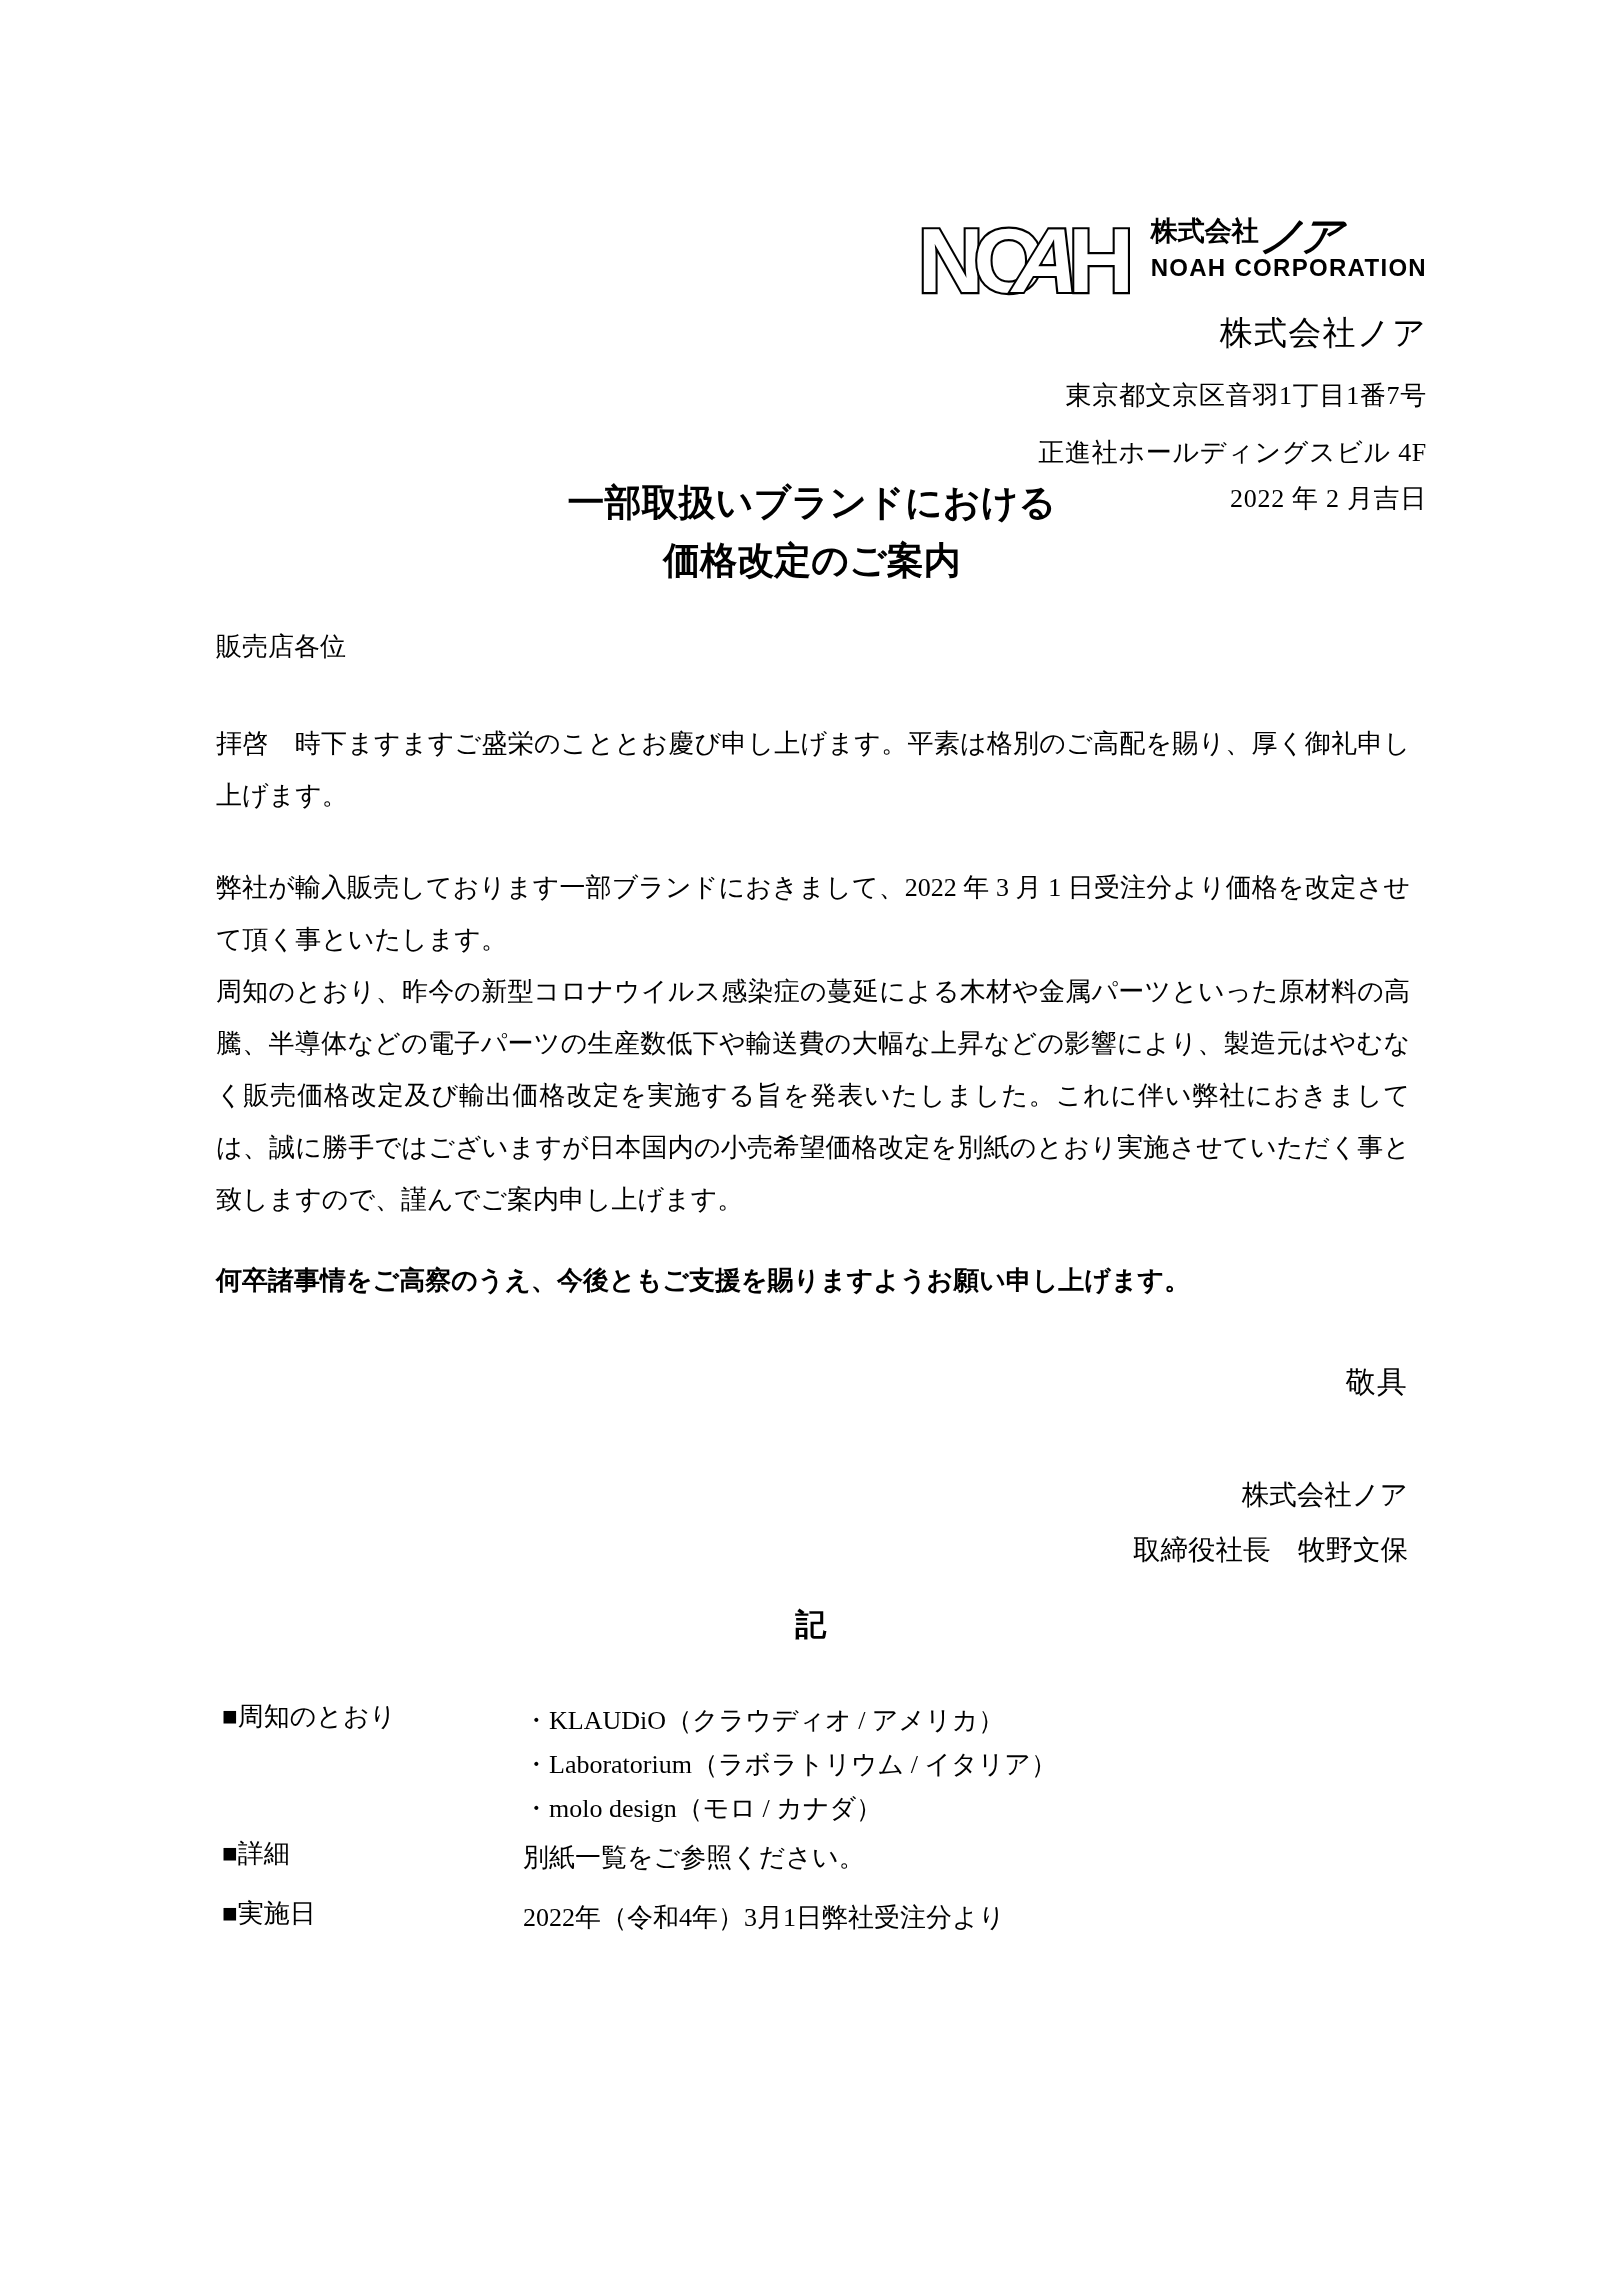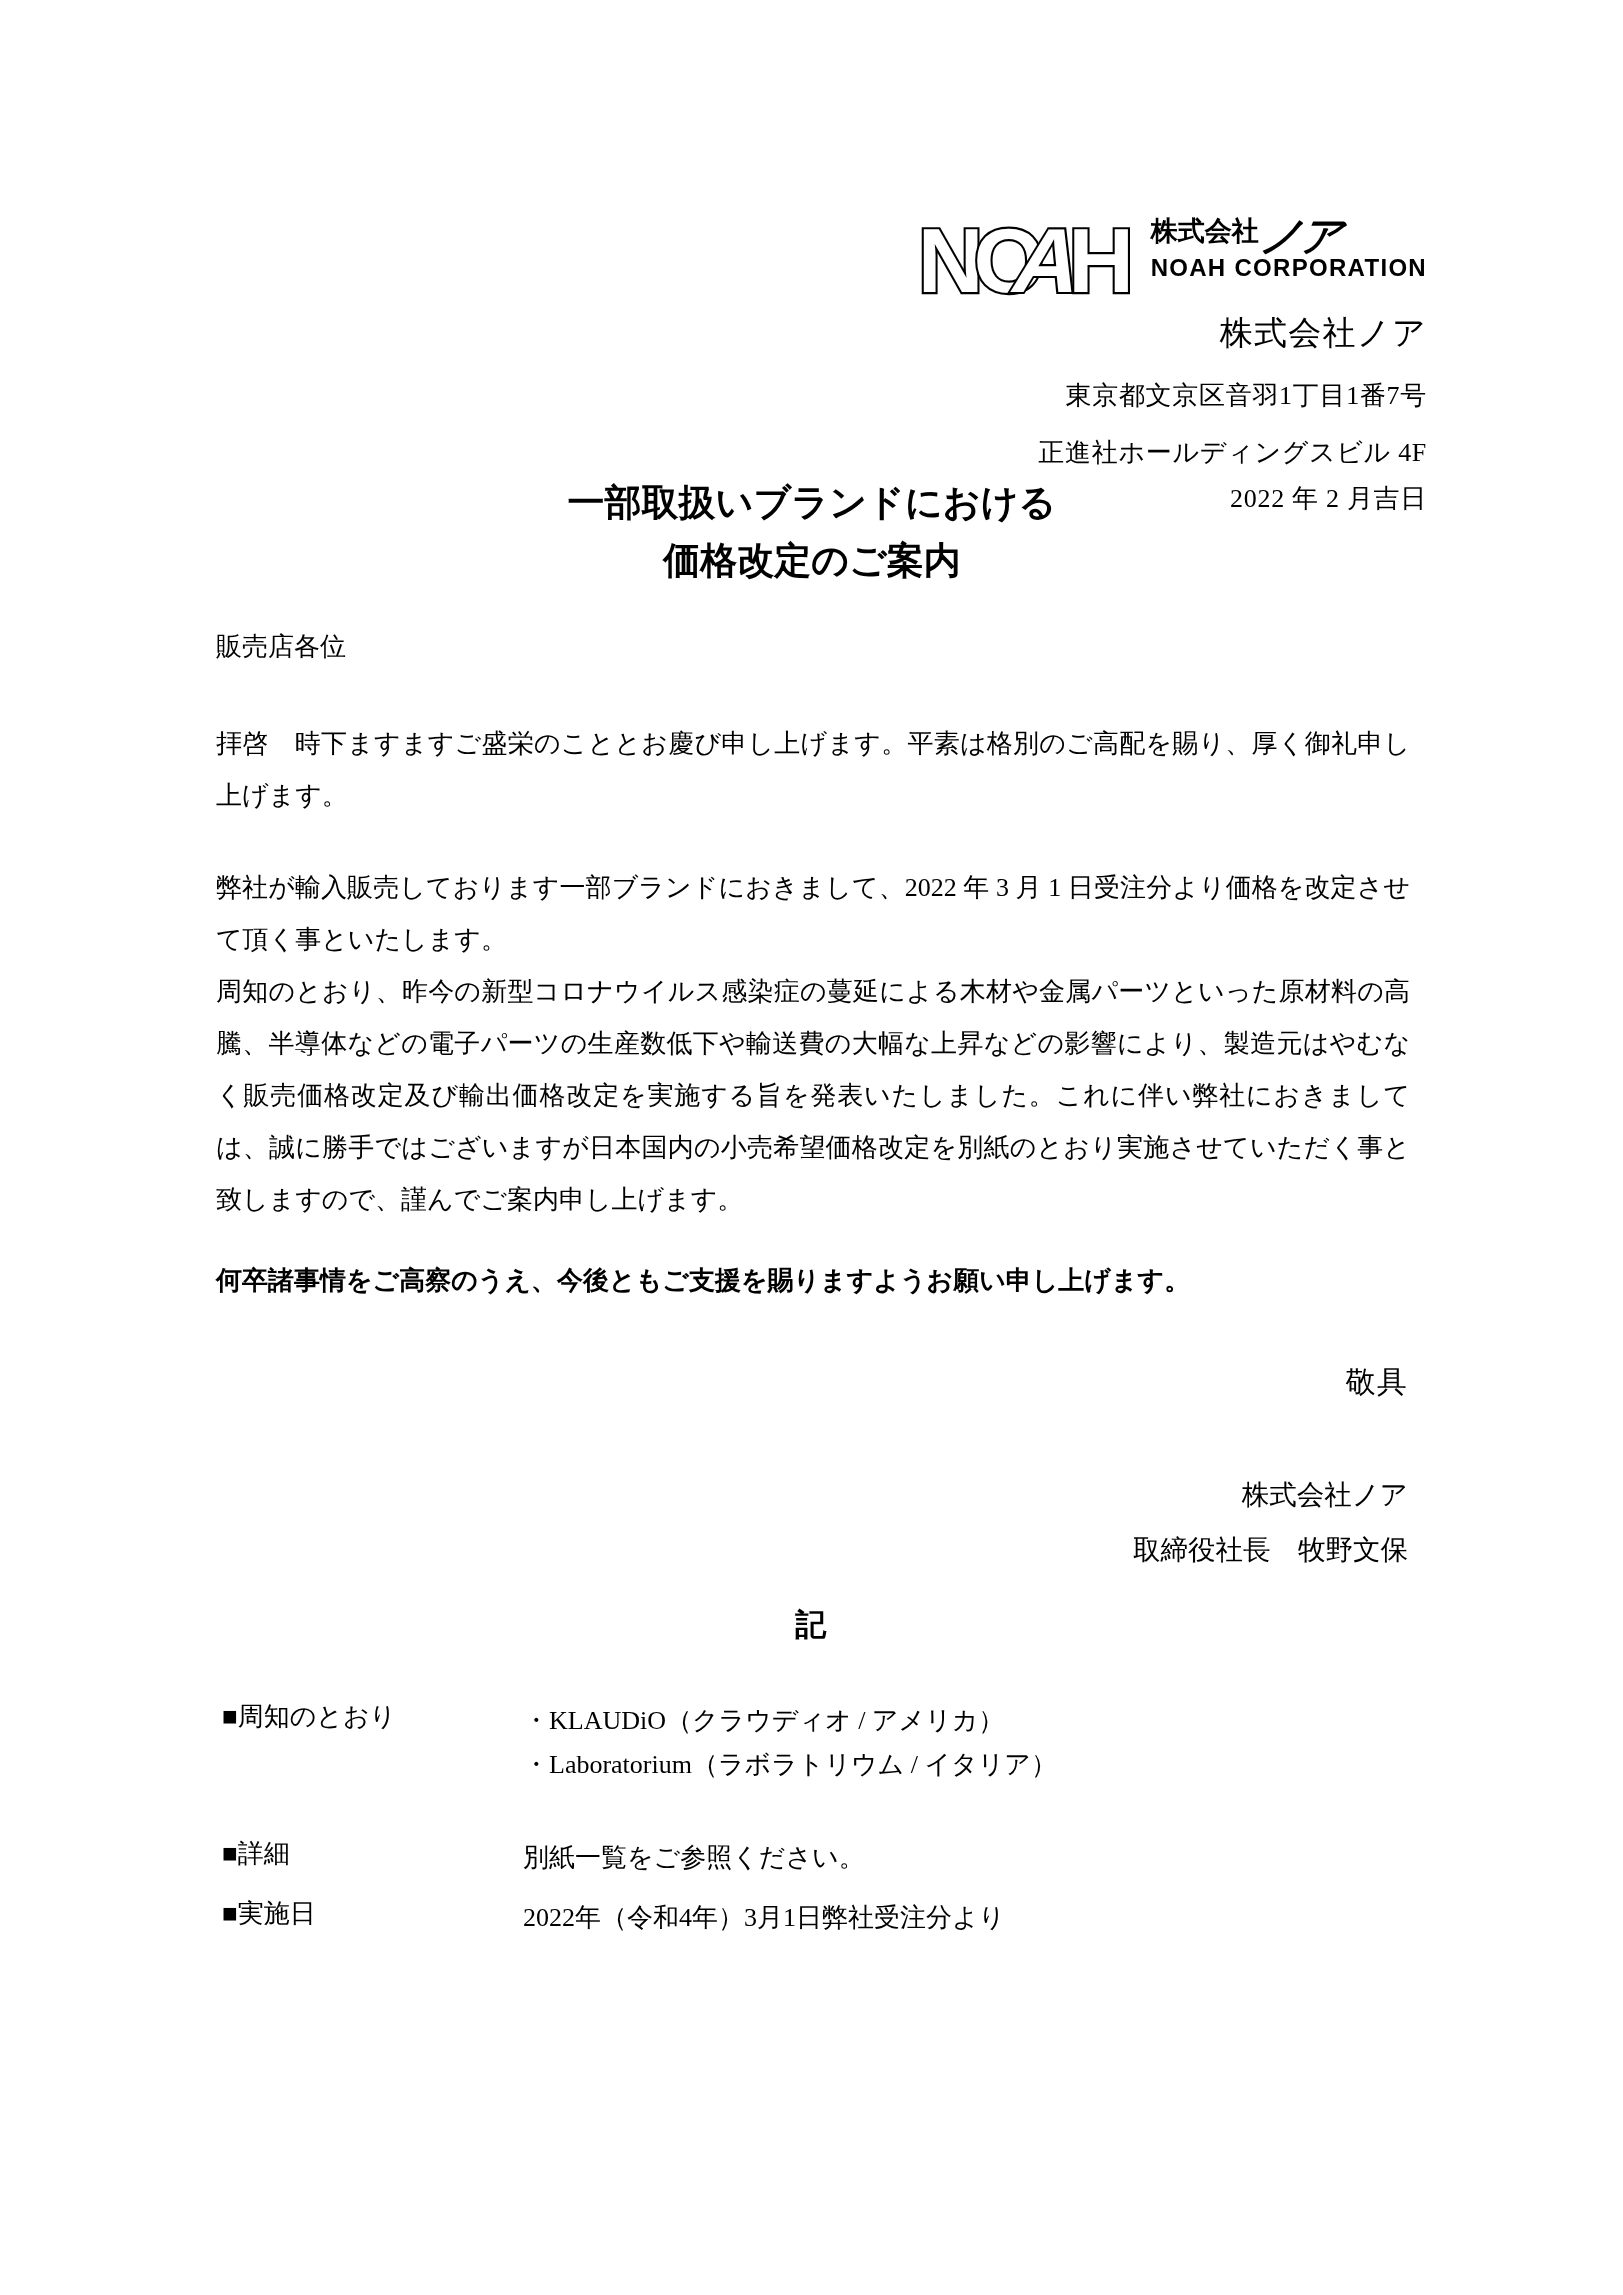--- a/index.html
+++ b/index.html
@@ -144,20 +144,21 @@
   </div>
 
   <div class="ki-marker">記</div>
 
   <div class="notice-row row-brands">
     <div class="row-inner">
       <div class="notice-label">■周知のとおり</div>
       <div class="notice-values">
         <div>・KLAUDiO（クラウディオ / アメリカ）</div>
         <div>・Laboratorium（ラボラトリウム / イタリア）</div>
+        <div>・molo design（モロ / カナダ）</div>
       </div>
     </div>
   </div>
 
   <div class="notice-row row-detail">
     <div class="row-inner">
       <div class="notice-label">■詳細</div>
       <div class="notice-values">
         <div>別紙一覧をご参照ください。</div>
       </div>

